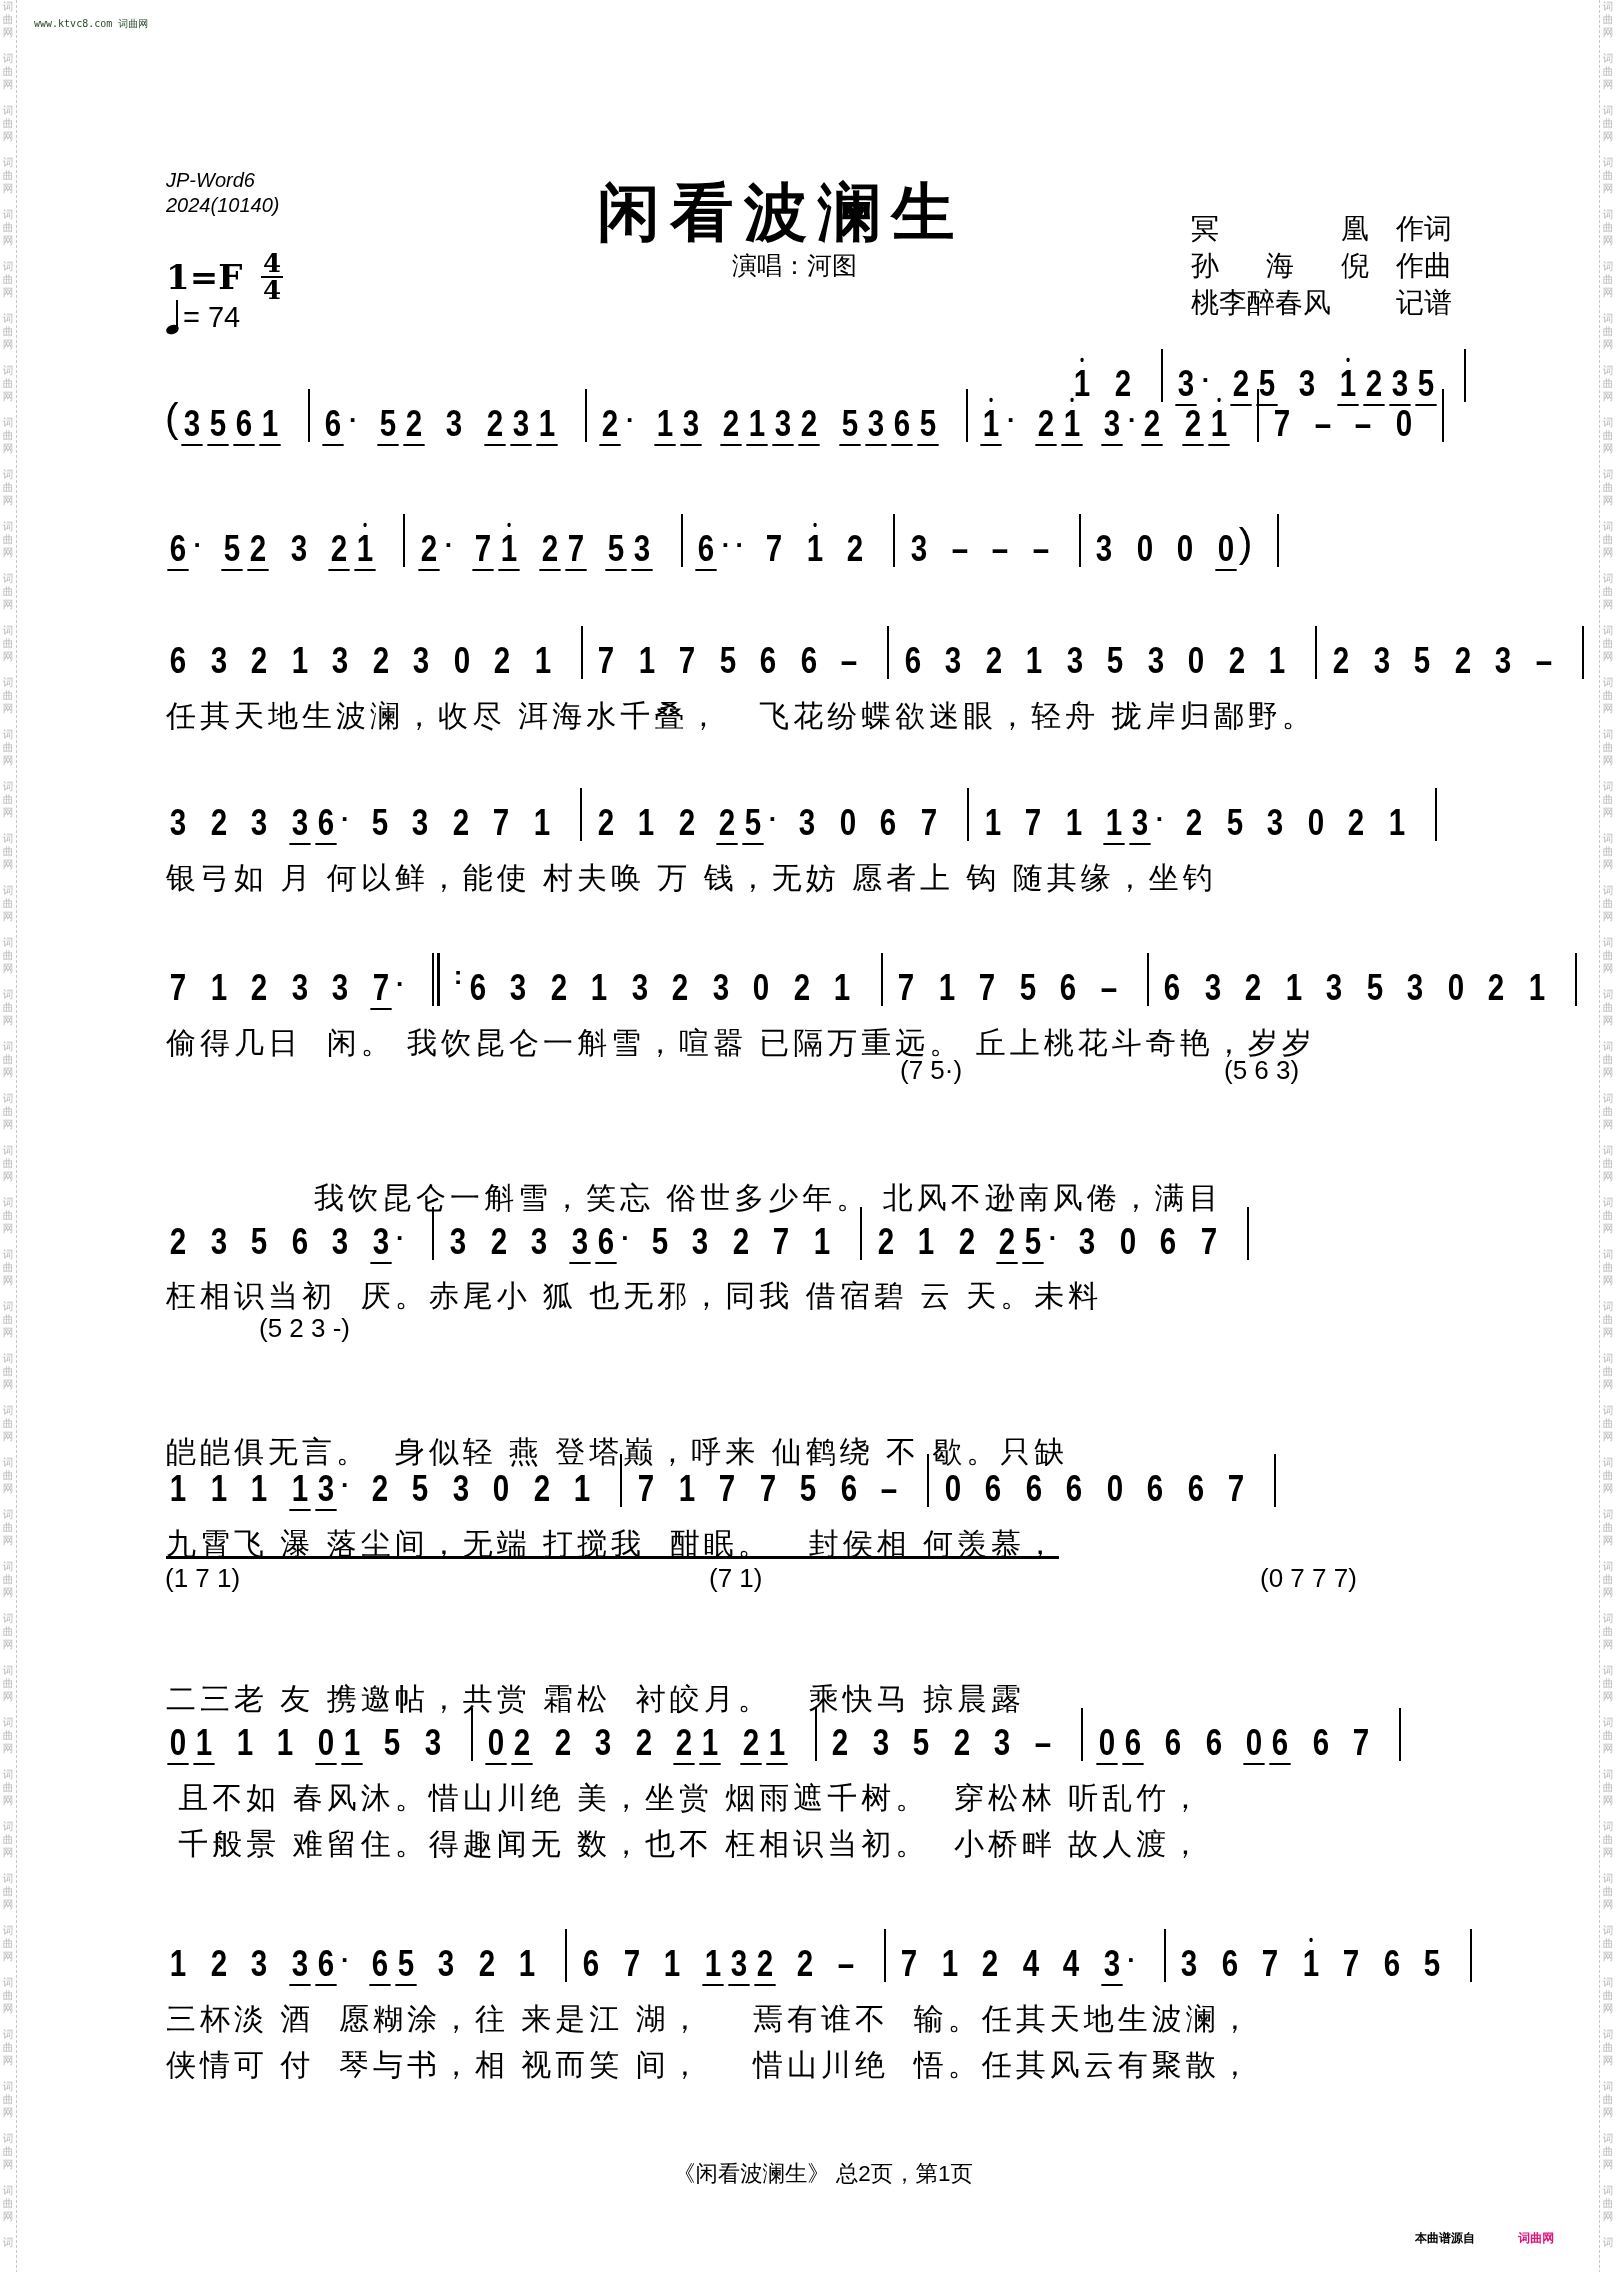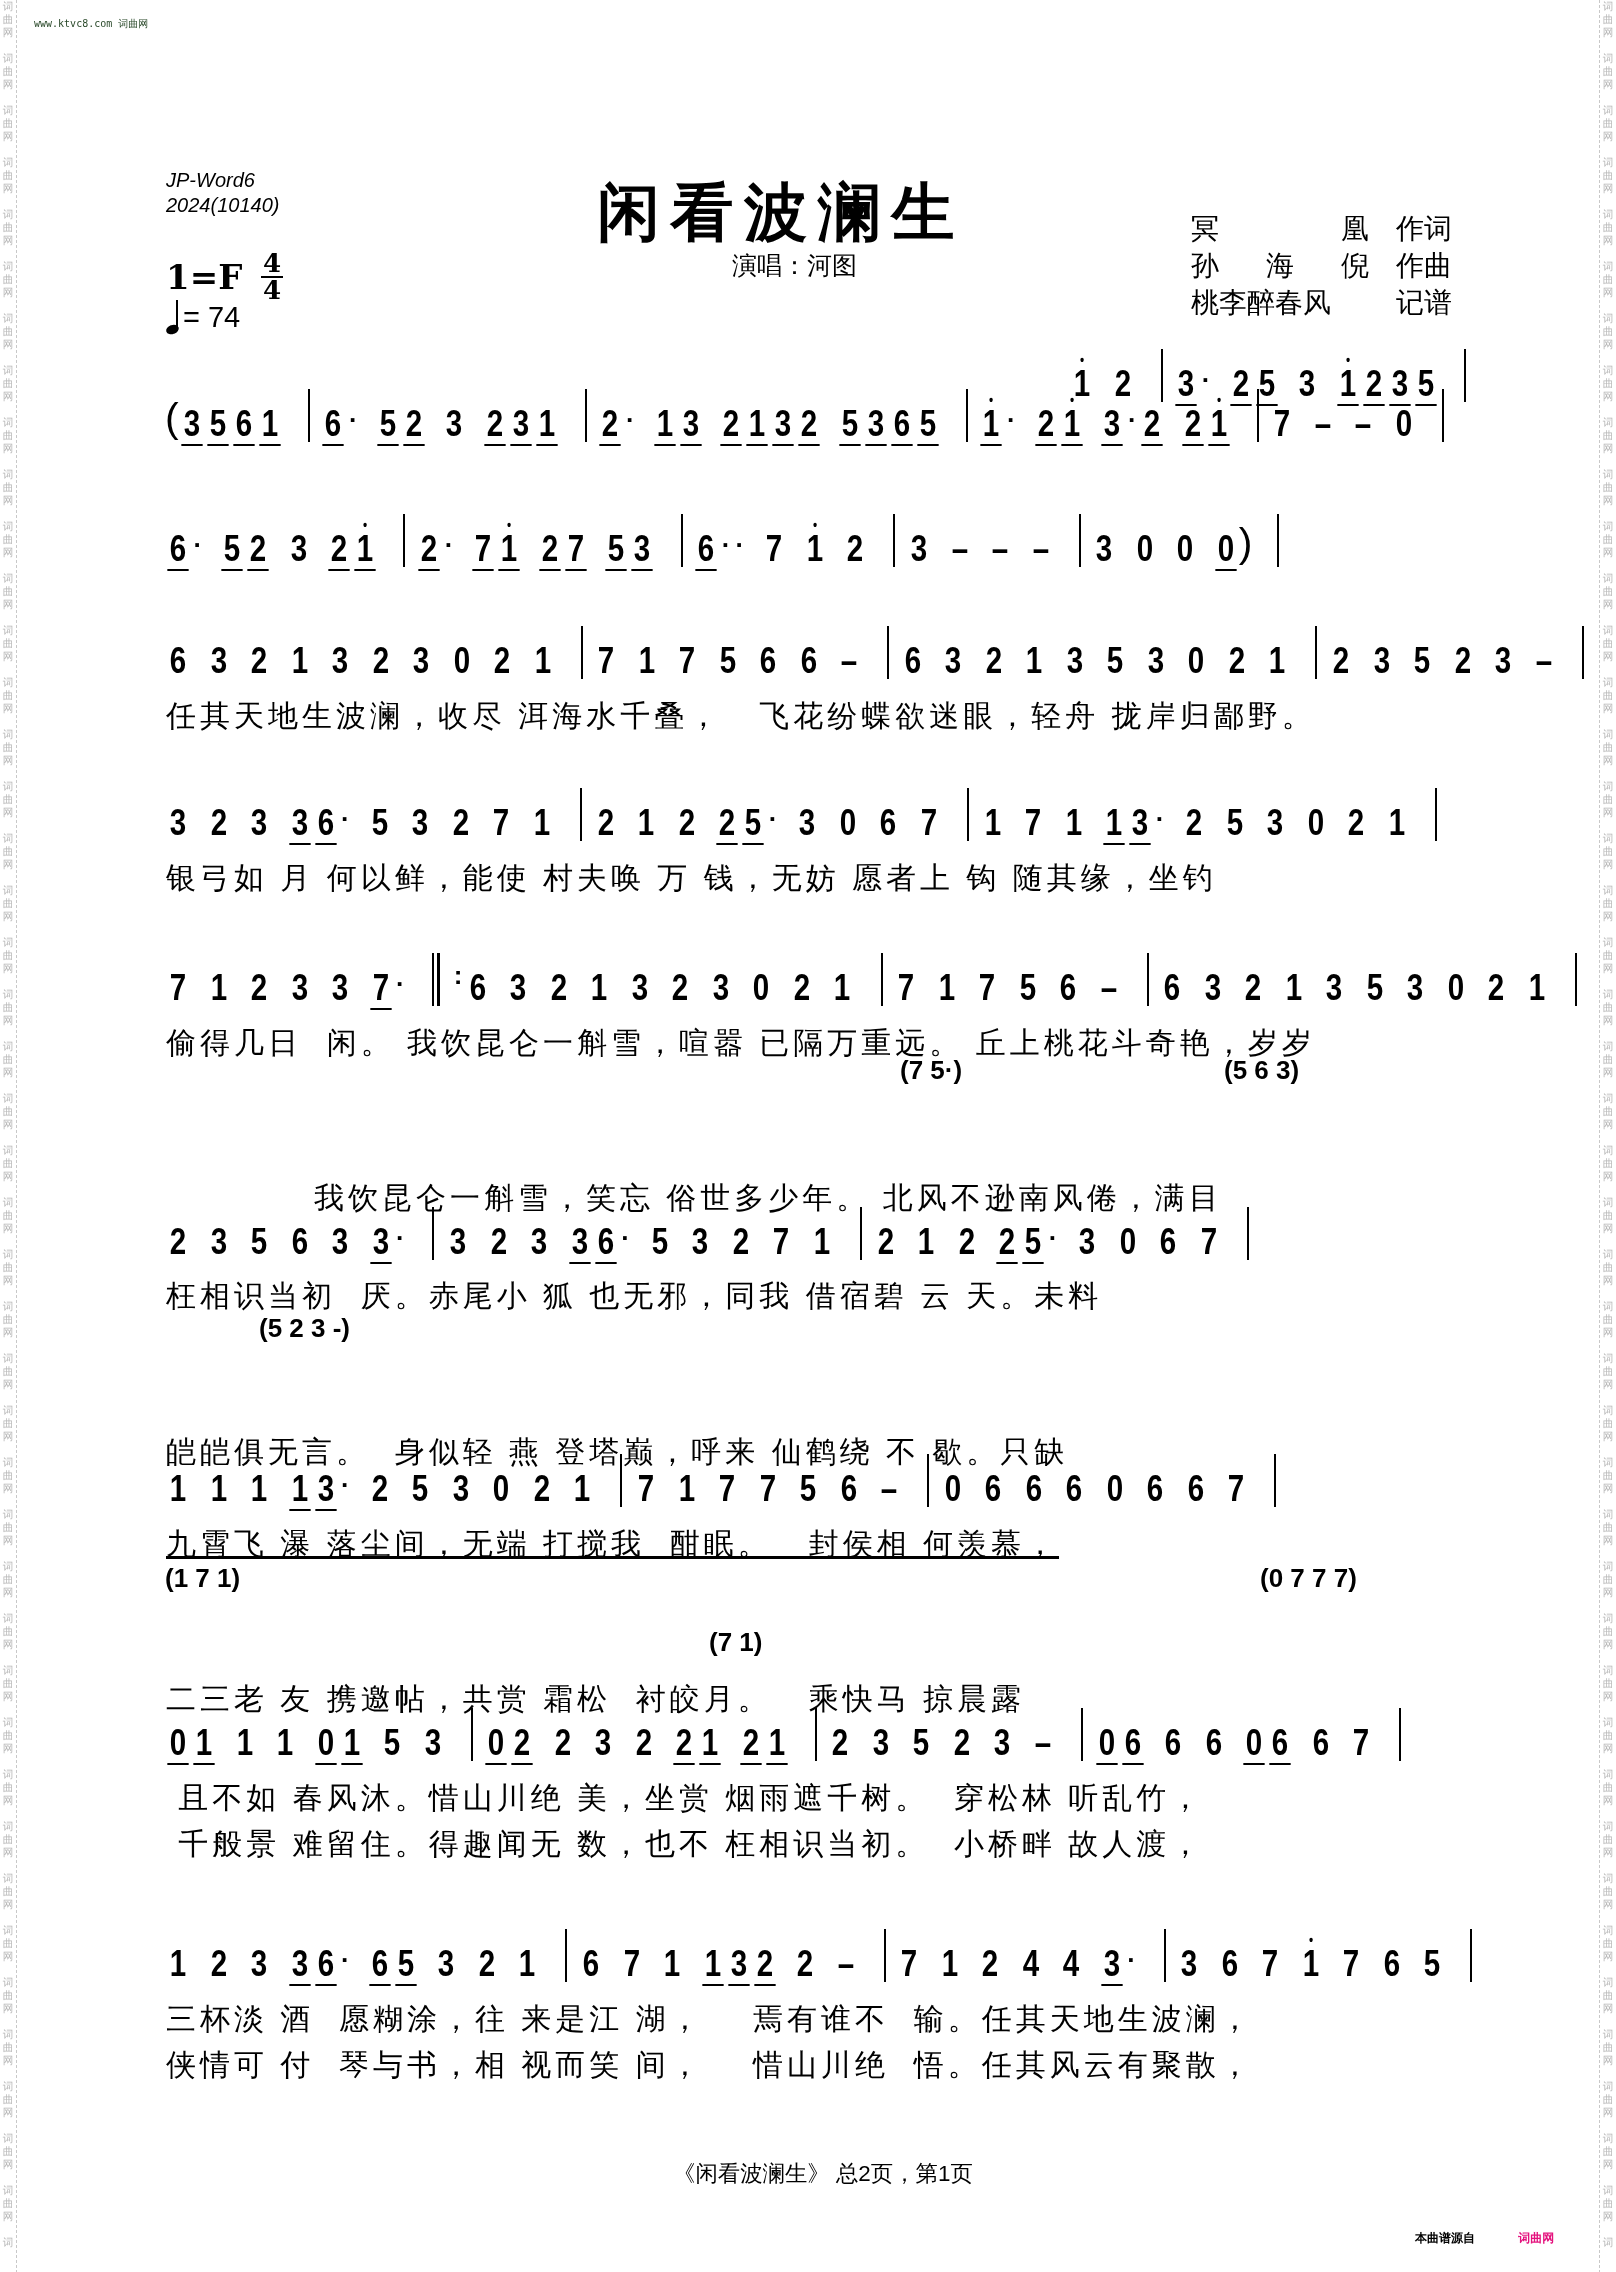--- a/index.html
+++ b/index.html
@@ -25,21 +25,21 @@
   .sys{position:absolute;left:165px;height:46px;display:flex;align-items:flex-start;}
   .bar{display:inline-block;width:2px;height:53px;background:#000;margin:-6.6px 10.6px 0 10.6px;}
   .bar.double{width:8px;background:linear-gradient(90deg,#000 0 2px,transparent 2px 4.6px,#000 4.6px 8px);}
   .n{display:inline-flex;flex-direction:column;align-items:center;position:relative;width:26px;font-weight:bold;font-size:36px;line-height:37px;transform:scaleX(.82);}
   .n .d{height:9.2px;font-size:14.5px;line-height:8px;}
   .n .u{display:block;width:100%;height:2px;background:#000;margin-top:2px;}
   .aug{font-size:26px;font-weight:bold;margin:0 2.6px;}
   .paren{font-size:41px;font-weight:normal;line-height:44px;}
 
   .lyr{position:absolute;left:166px;font-size:30px;letter-spacing:4px;white-space:pre;}
-  .ossia{position:absolute;font-weight:bold;font-size:26px;white-space:pre;}
+  .ossia{position:absolute;font-weight:normal;font-size:26px;white-space:pre;}
   .footer{position:absolute;left:673px;top:2158px;font-size:22.4px;}
   .src{position:absolute;left:1415px;top:2230px;font-size:12px;font-weight:bold;}
   .src .brand{color:#e4127d;margin-left:40px;}
 </style>
 </head>
 <body>
 
 <div class="wm-col" style="left:0;" id="wmL">
     <span>词</span>
     <span>曲</span>
@@ -1790,21 +1790,21 @@
       </span>
       <span style="display: inline-flex; align-items: flex-start; margin-right: 14.5px;">
         <span class="n">
           <span class="d"></span>
           <span>7</span>
         </span>
       </span>
       <span class="bar"></span>
     </div>
     <div class="ossia" style="top: 1563px; left: 165px;">(1 7 1)</div>
-    <div class="ossia" style="top: 1627px; left: 709px;">(7 1)</div>
+    <div class="ossia" style="top: 1563px; left: 709px;">(7 1)</div>
     <div class="ossia" style="top: 1563px; left: 1260px;">(0 7 7 7)</div>
     <div class="lyr" style="top: 1524px; text-decoration: underline;">九霄飞 瀑 落尘间，无端 打搅我  酣眠。   封侯相 何羡慕，</div>
     <div class="lyr" style="top: 1679px;">二三老 友 携邀帖，共赏 霜松  衬皎月。   乘快马 掠晨露</div>
     <div class="sys" style="top: 1715px;">
       <span style="display: inline-flex; align-items: flex-start; margin-right: 14.5px;">
         <span class="n">
           <span class="d"></span>
           <span>0</span>
           <span class="u"></span>
         </span>

